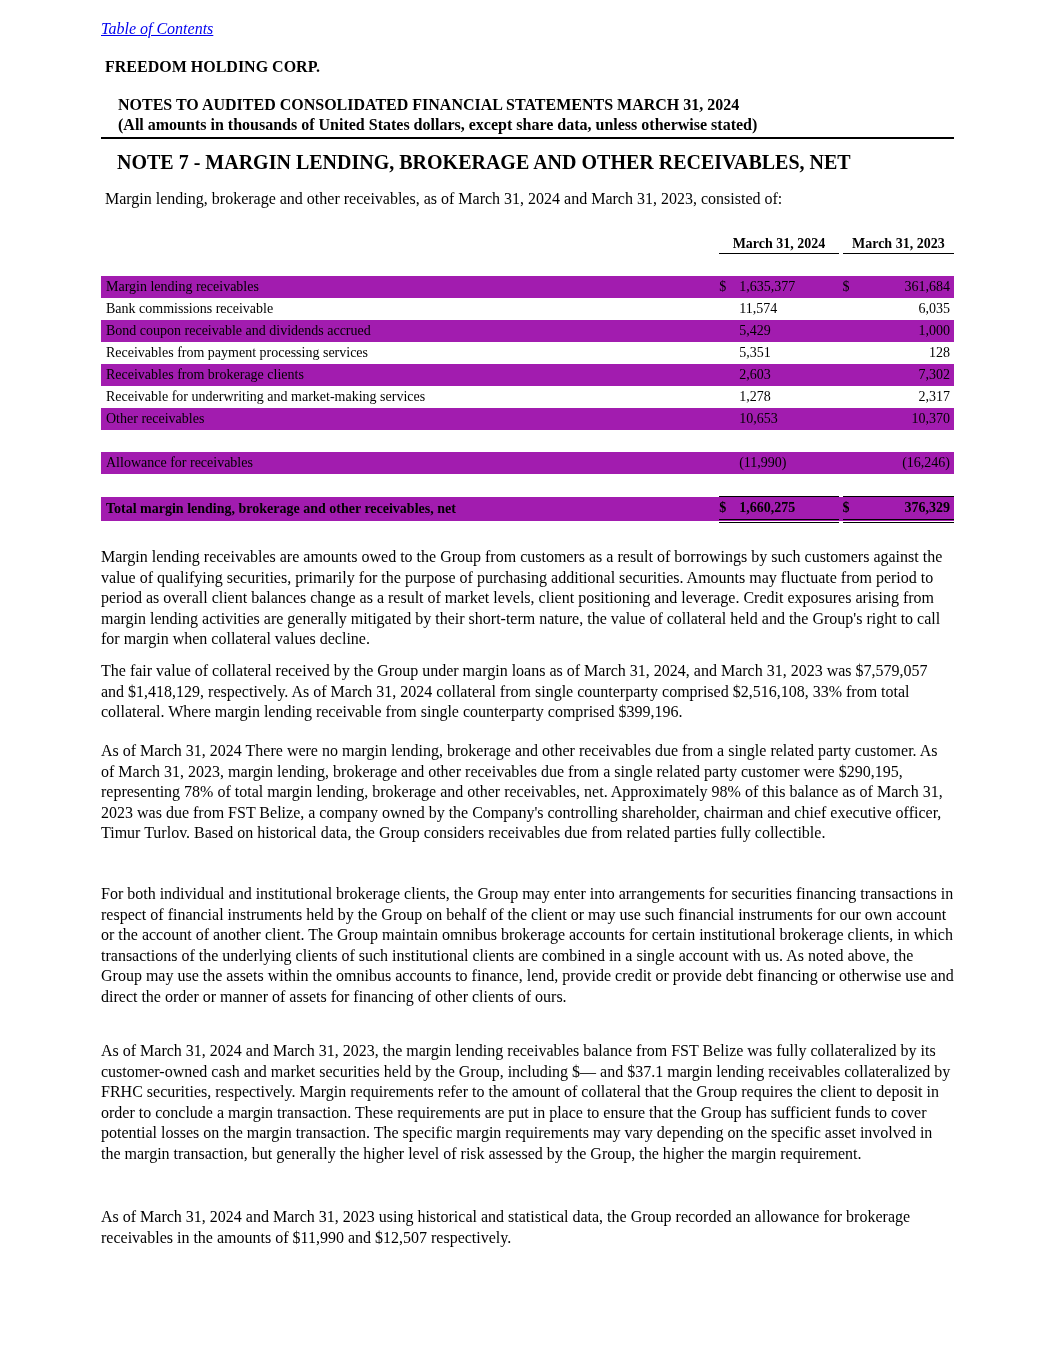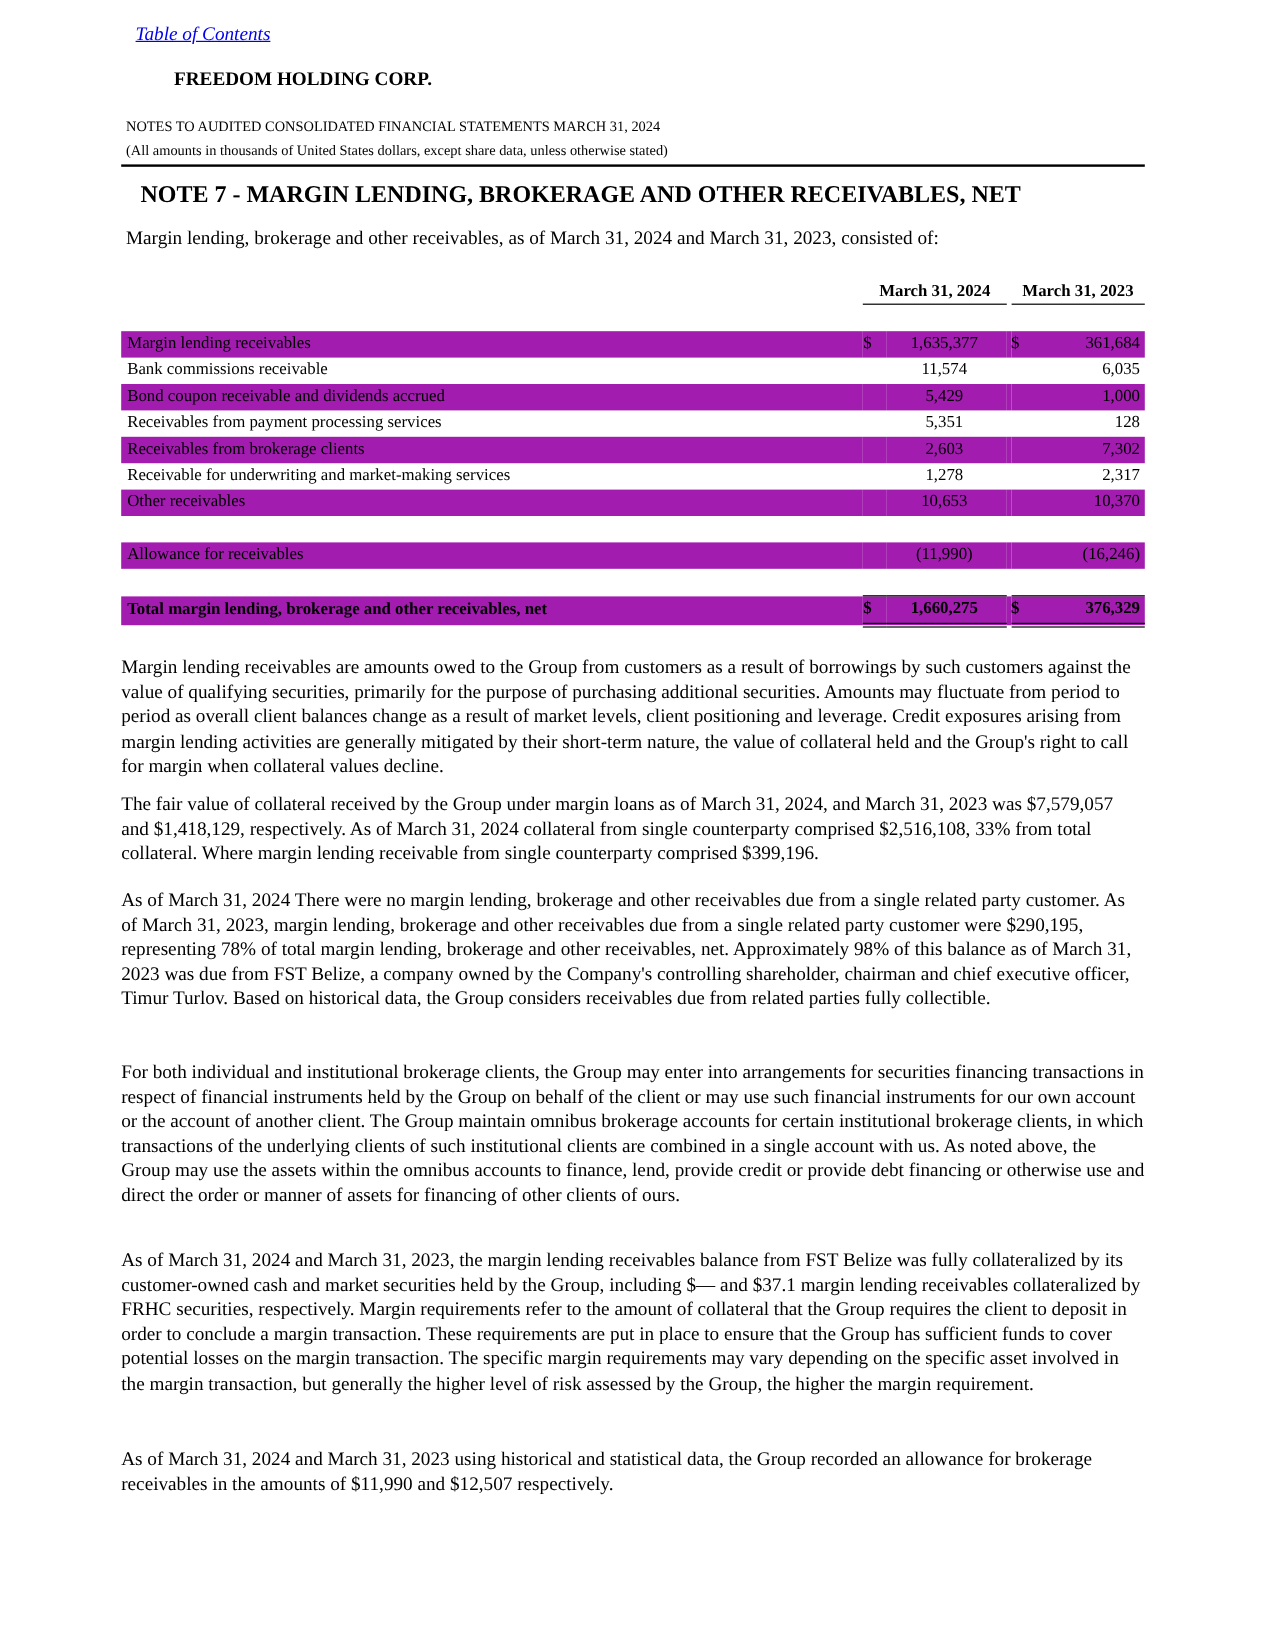--- a/index.html
+++ b/index.html
@@ -17,43 +17,42 @@
     }
     .toc-link {
       position: absolute;
       left: 101px;
       top: 20px;
       font-size: 16px;
       font-style: italic;
       color: #0000ee;
       text-decoration: underline;
       cursor: pointer;
-      margin-left: 12px;
     }
     .company {
       position: absolute;
       left: 105px;
       top: 58px;
       font-size: 16px;
       font-weight: bold;
-      margin-left: 40px;
     }
     .notes-header {
       position: absolute;
       left: 101px;
       top: 95px;
       width: 853px;
       border-bottom: 2px solid #000;
       padding-bottom: 2px;
     }
     .notes-header div {
-      font-size: 12px;
-      font-weight: normal;
+      font-size: 16px;
+      font-weight: bold;
       line-height: 20px;
       padding-left: 4px;
+      margin-left: 13px;
     }
     .note-title {
       position: absolute;
       left: 117px;
       top: 151px;
       font-size: 20px;
       font-weight: bold;
     }
     .intro {
       position: absolute;
@@ -82,21 +81,21 @@
       text-decoration: underline;
     }
     th.colhead span {
       display: inline-block;
       width: 100%;
       border-bottom: 1.5px solid #000;
       padding-bottom: 1px;
     }
     .c-label { width: 620px; padding-left: 5px !important; text-align: left; }
     .c-dol { width: 20px; text-align: left; }
-    .c-val { width: 96px; text-align: center; padding-right: 4px !important; }
+    .c-val { width: 96px; text-align: left; padding-right: 4px !important; }
     .c-gap { width: 4px; }
     .c-dol2 { width: 18px; text-align: left; }
     .c-val2 { width: 90px; text-align: right; padding-right: 4px !important; }
     tr.shade td { background: #a21caf; }
     tr.spacer td { height: 22px; }
     tr.header-spacer td { height: 20px; }
     tr.total td { font-weight: bold; margin-left: 20px; }
     tr.total td.boxed {
       border-top: 1.5px solid #000;
       border-bottom: 4px double #000;

